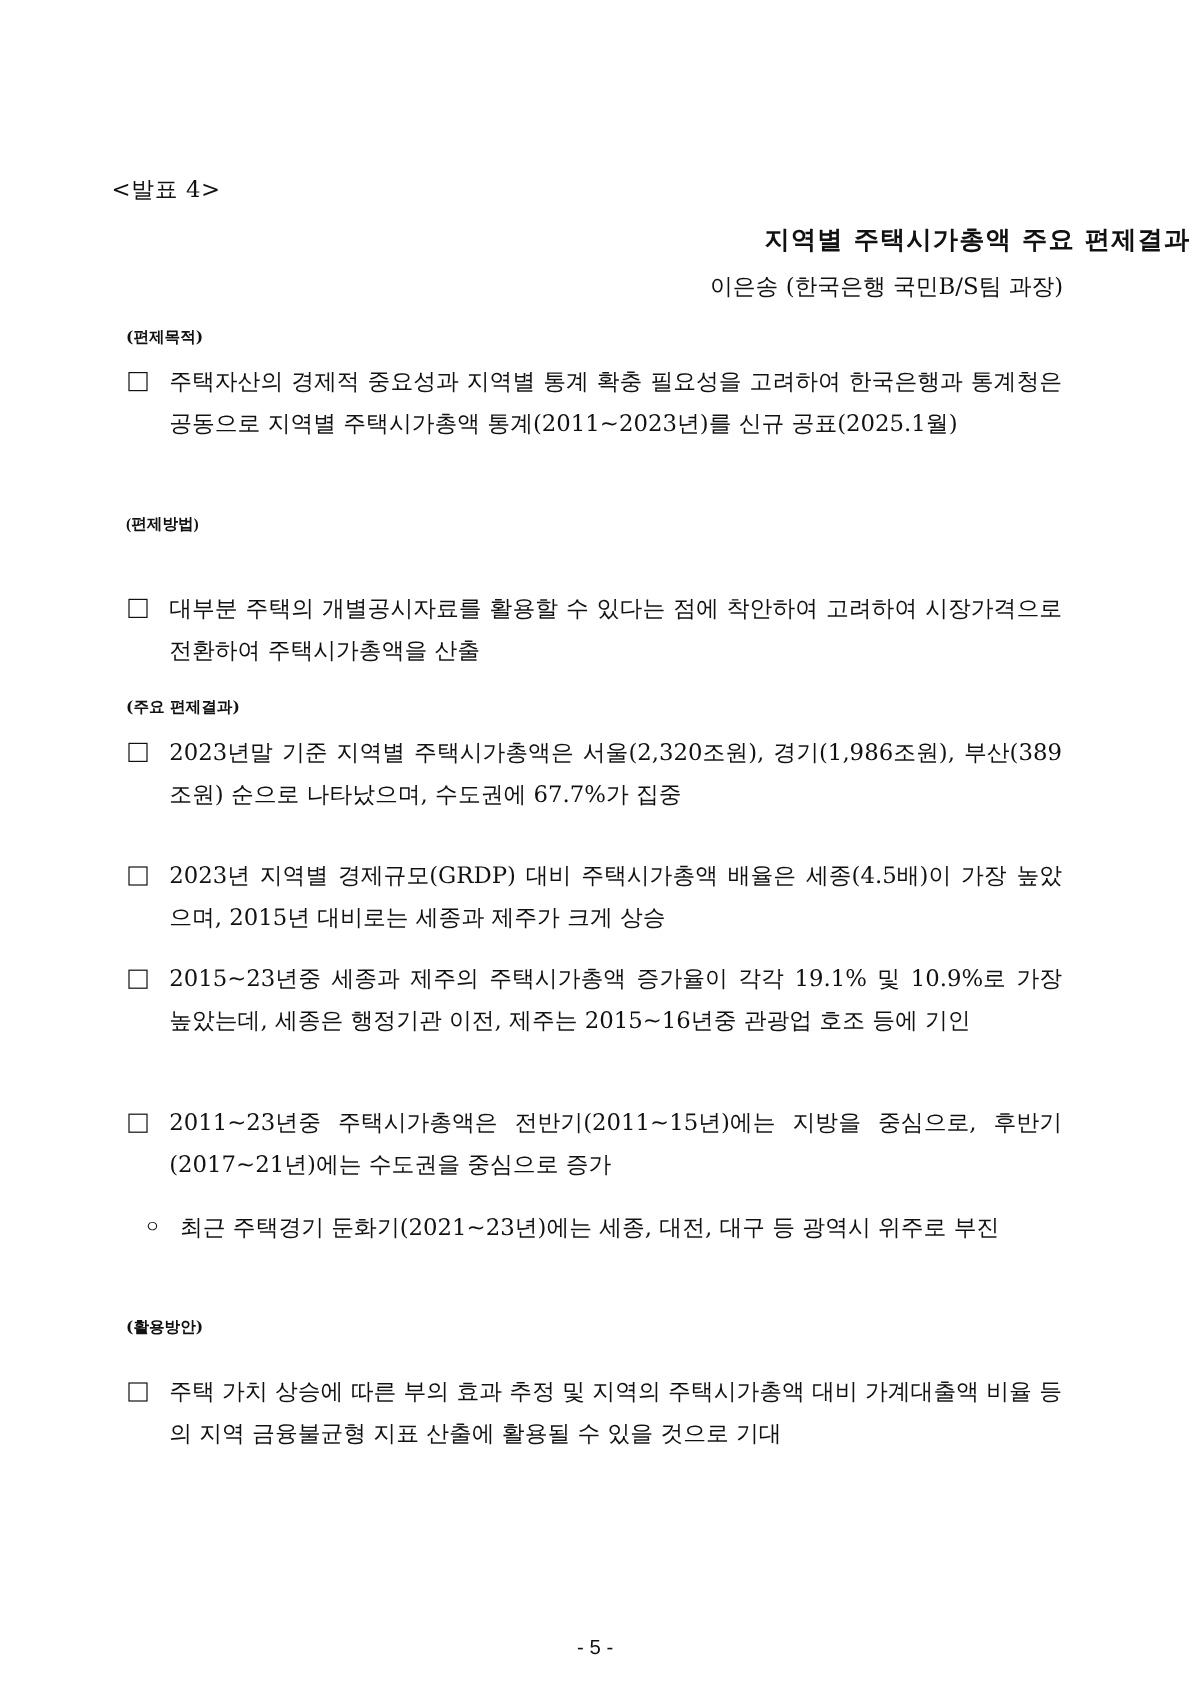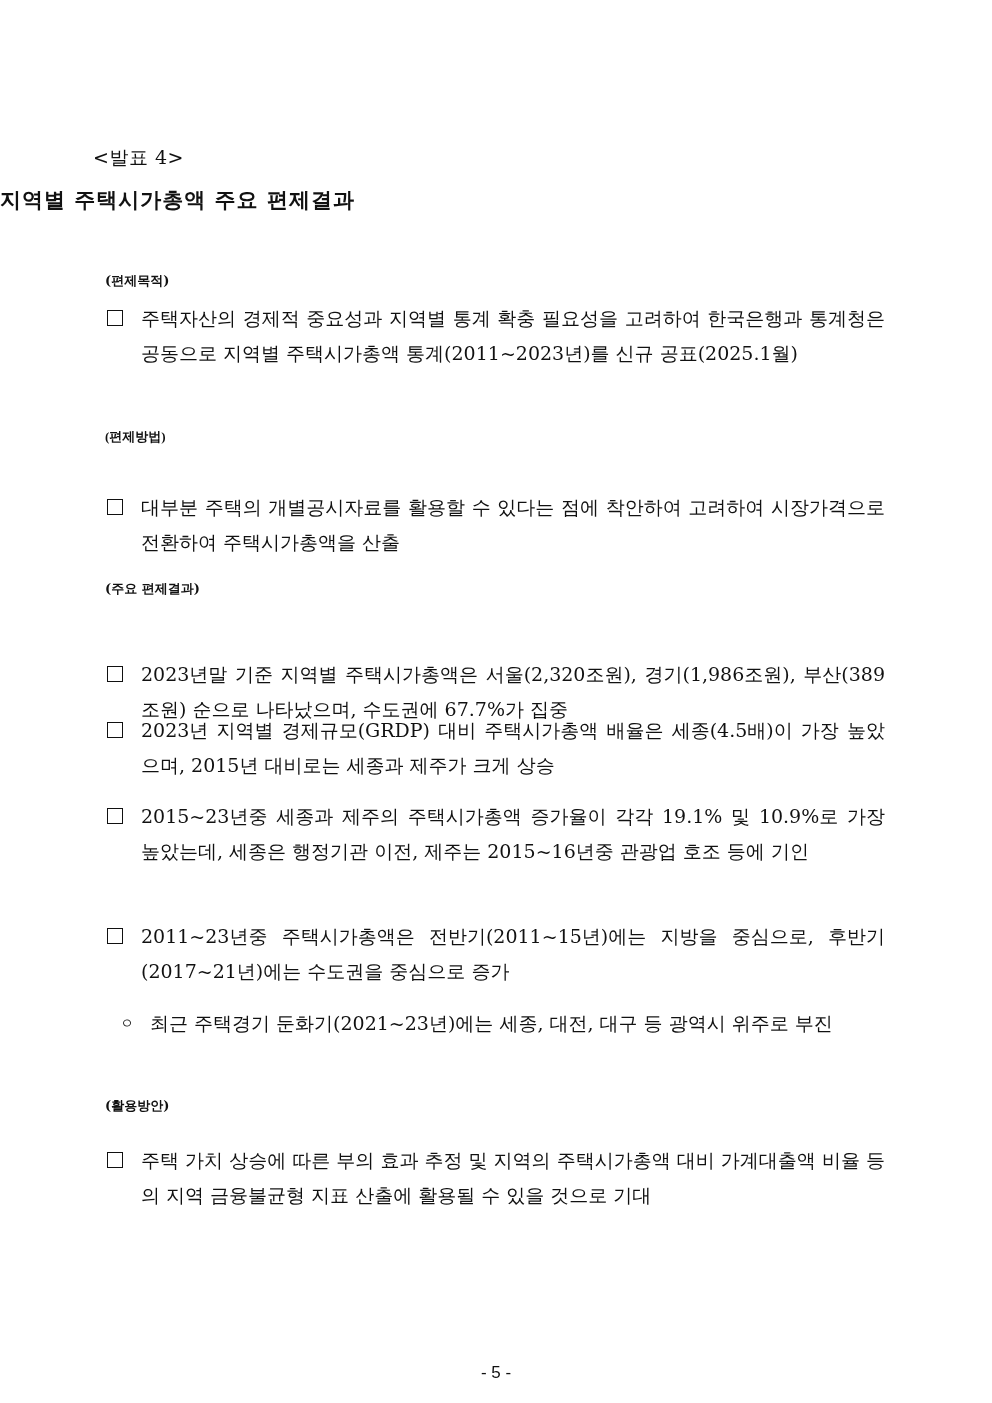--- a/index.html
+++ b/index.html
@@ -28,21 +28,21 @@
     left: 93px;
     top: 117px;
     font-size: 19px;
     letter-spacing: 0.5px;
   }
   .title {
     position: absolute;
     left: 0;
     width: 992px;
     top: 158px;
-    text-align: left;
+    text-align: right;
     font-size: 21px;
     font-weight: bold;
     letter-spacing: 1px;
   }
   .author {
     position: absolute;
     right: 106px;
     top: 198px;
     font-size: 19px;
   }
@@ -105,35 +105,36 @@
 </style>
 </head>
 <body>
 
 <div class="page">
 
   <div class="label">&lt;발표 4&gt;</div>
 
   <div class="title">지역별 주택시가총액 주요 편제결과</div>
 
+  <div class="author">이은송 (한국은행 국민B/S팀 과장)</div>
 
   <div class="section-heading" style="top:244px;">(편제목적)</div>
   <div class="bullet" style="top:273px;">
     <span class="box"></span>
     <span class="text">주택자산의 경제적 중요성과 지역별 통계 확충 필요성을 고려하여 한국은행과 통계청은 공동으로 지역별 주택시가총액 통계(2011~2023년)를 신규 공표(2025.1월)</span>
   </div>
 
   <div class="section-heading" style="top:400px;font-family:Liberation Serif, serif;">(편제방법)</div>
   <div class="bullet" style="top:462px;">
     <span class="box"></span>
     <span class="text">대부분 주택의 개별공시자료를 활용할 수 있다는 점에 착안하여 고려하여 시장가격으로 전환하여 주택시가총액을 산출</span>
   </div>
 
   <div class="section-heading" style="top:552px;">(주요 편제결과)</div>
-  <div class="bullet" style="top:629px;">
+  <div class="bullet" style="top:582px;">
     <span class="box"></span>
     <span class="text">2023년말 기준 지역별 주택시가총액은 서울(2,320조원), 경기(1,986조원), 부산(389조원) 순으로 나타났으며, 수도권에 67.7%가 집중</span>
   </div>
   <div class="bullet" style="top:685px;">
     <span class="box"></span>
     <span class="text">2023년 지역별 경제규모(GRDP) 대비 주택시가총액 배율은 세종(4.5배)이 가장 높았으며, 2015년 대비로는 세종과 제주가 크게 상승</span>
   </div>
   <div class="bullet" style="top:771px;">
     <span class="box"></span>
     <span class="text">2015~23년중 세종과 제주의 주택시가총액 증가율이 각각 19.1% 및 10.9%로 가장 높았는데, 세종은 행정기관 이전, 제주는 2015~16년중 관광업 호조 등에 기인</span>

